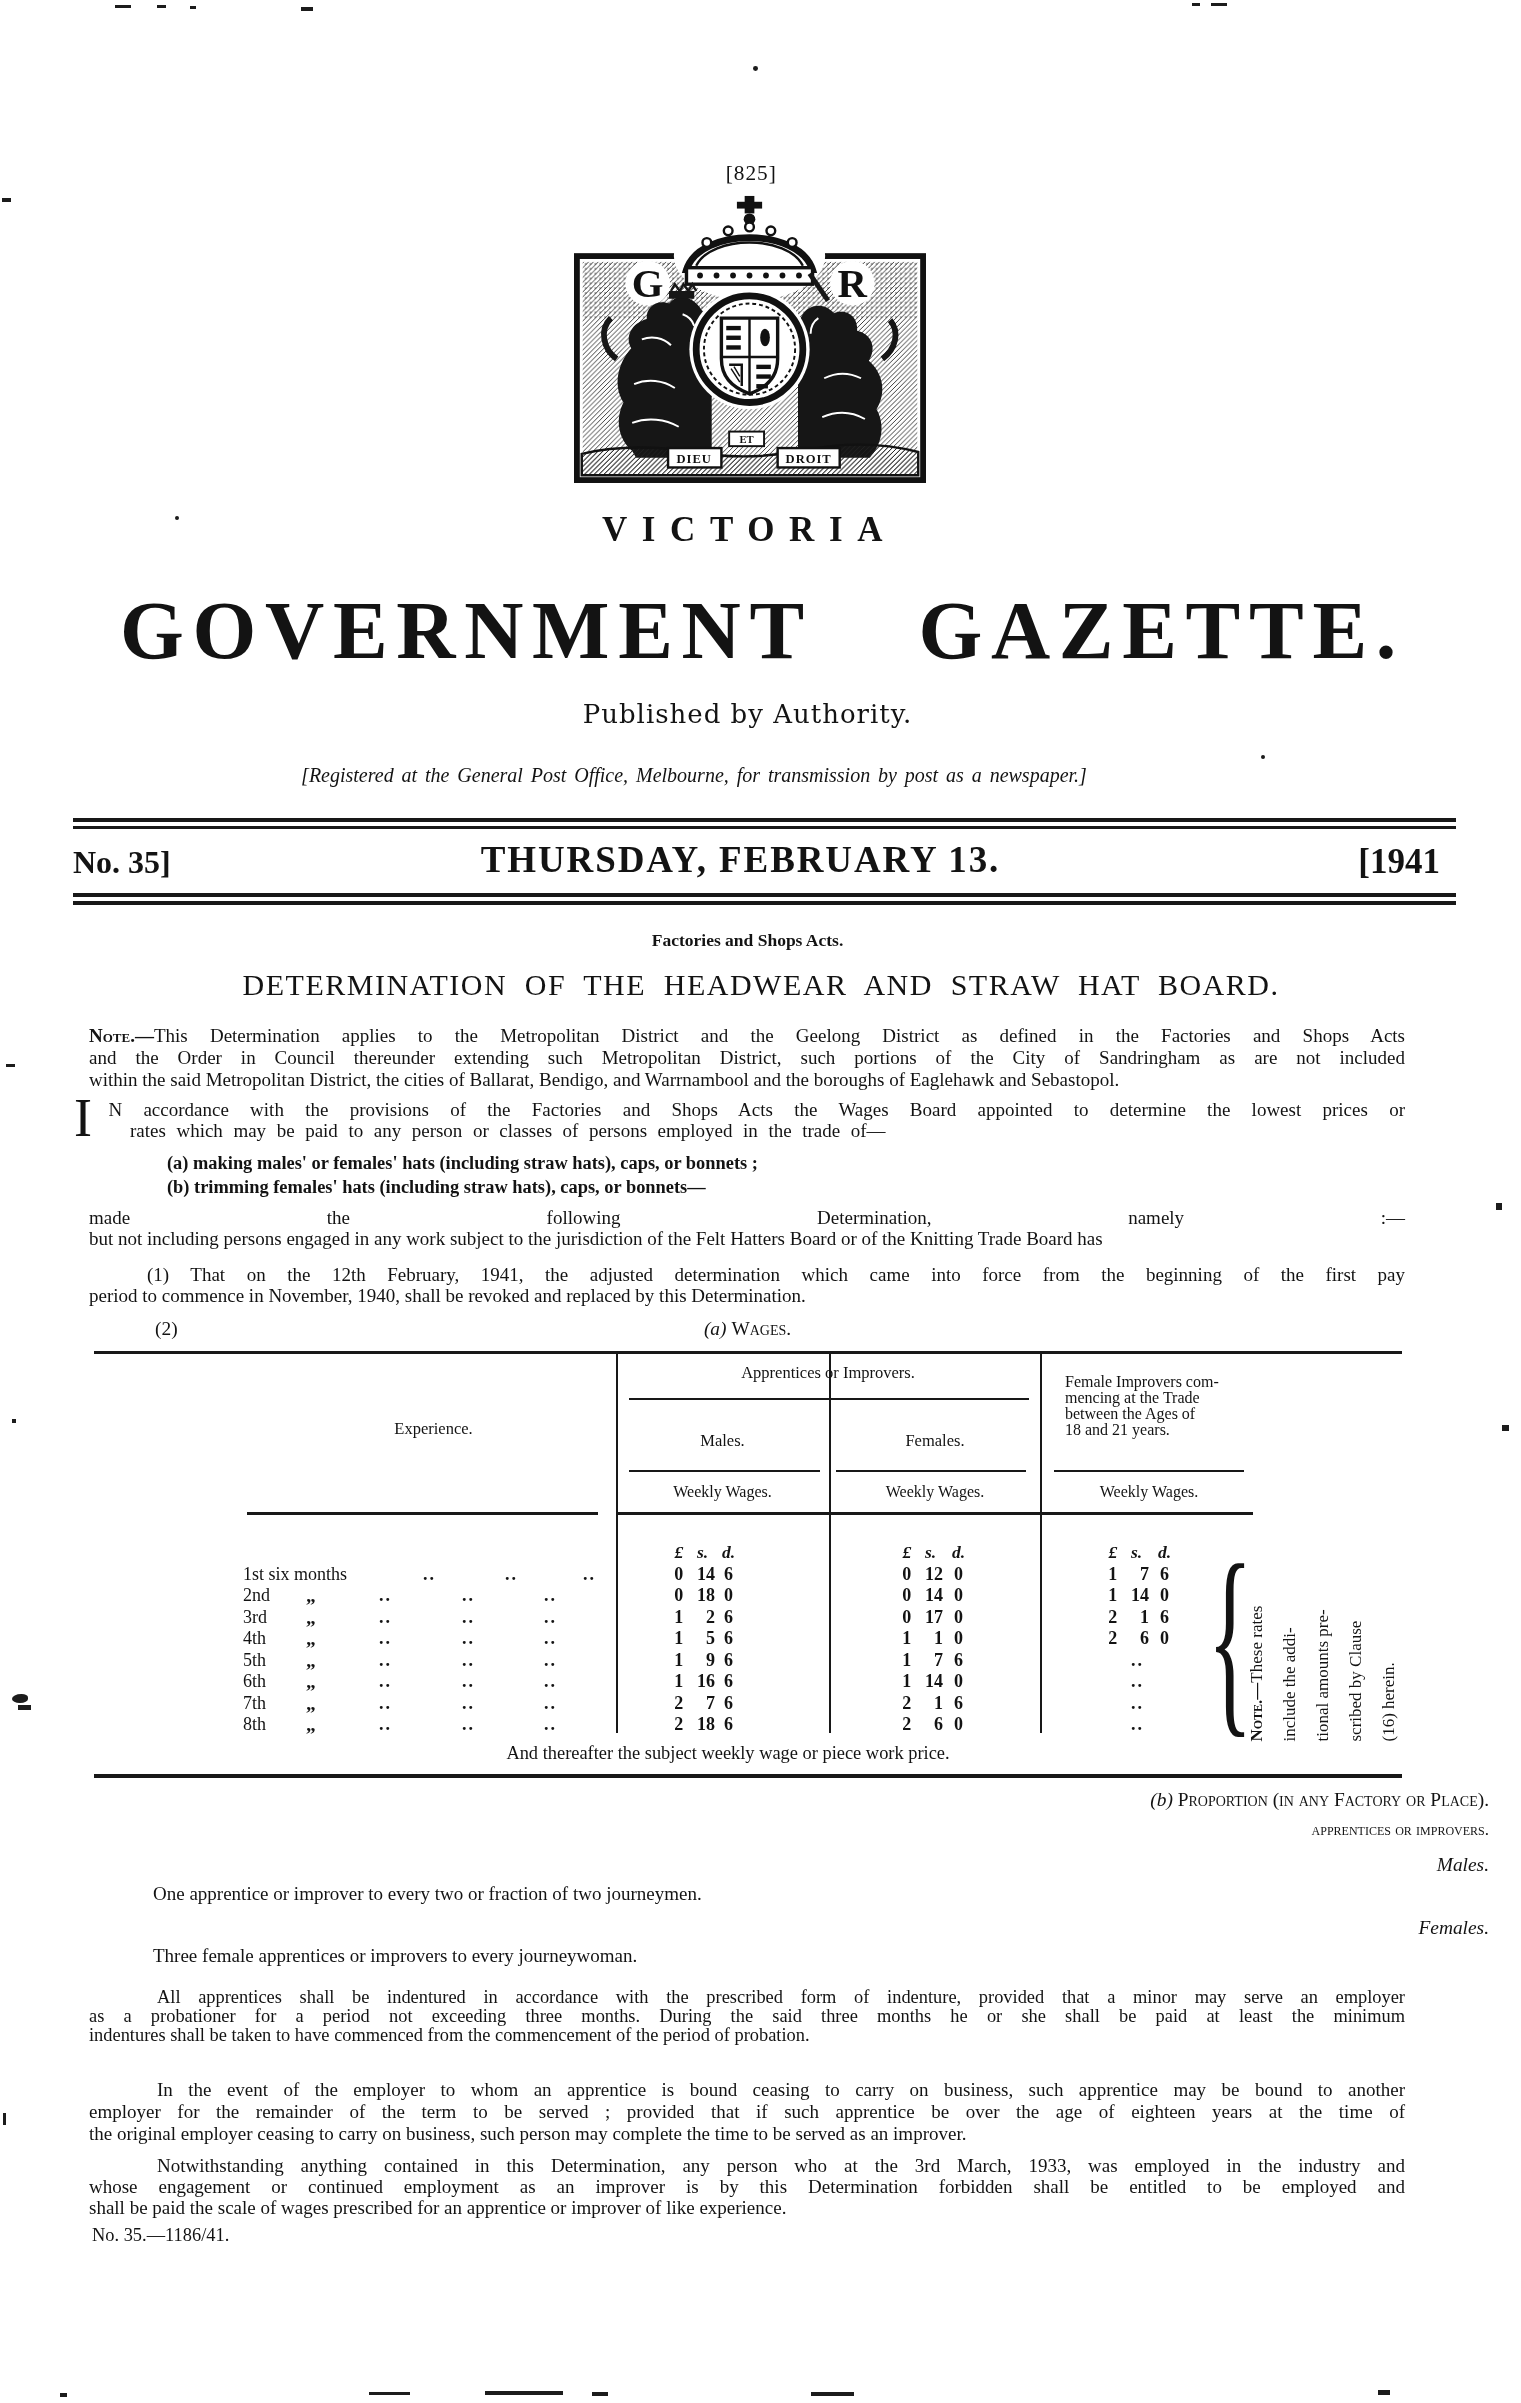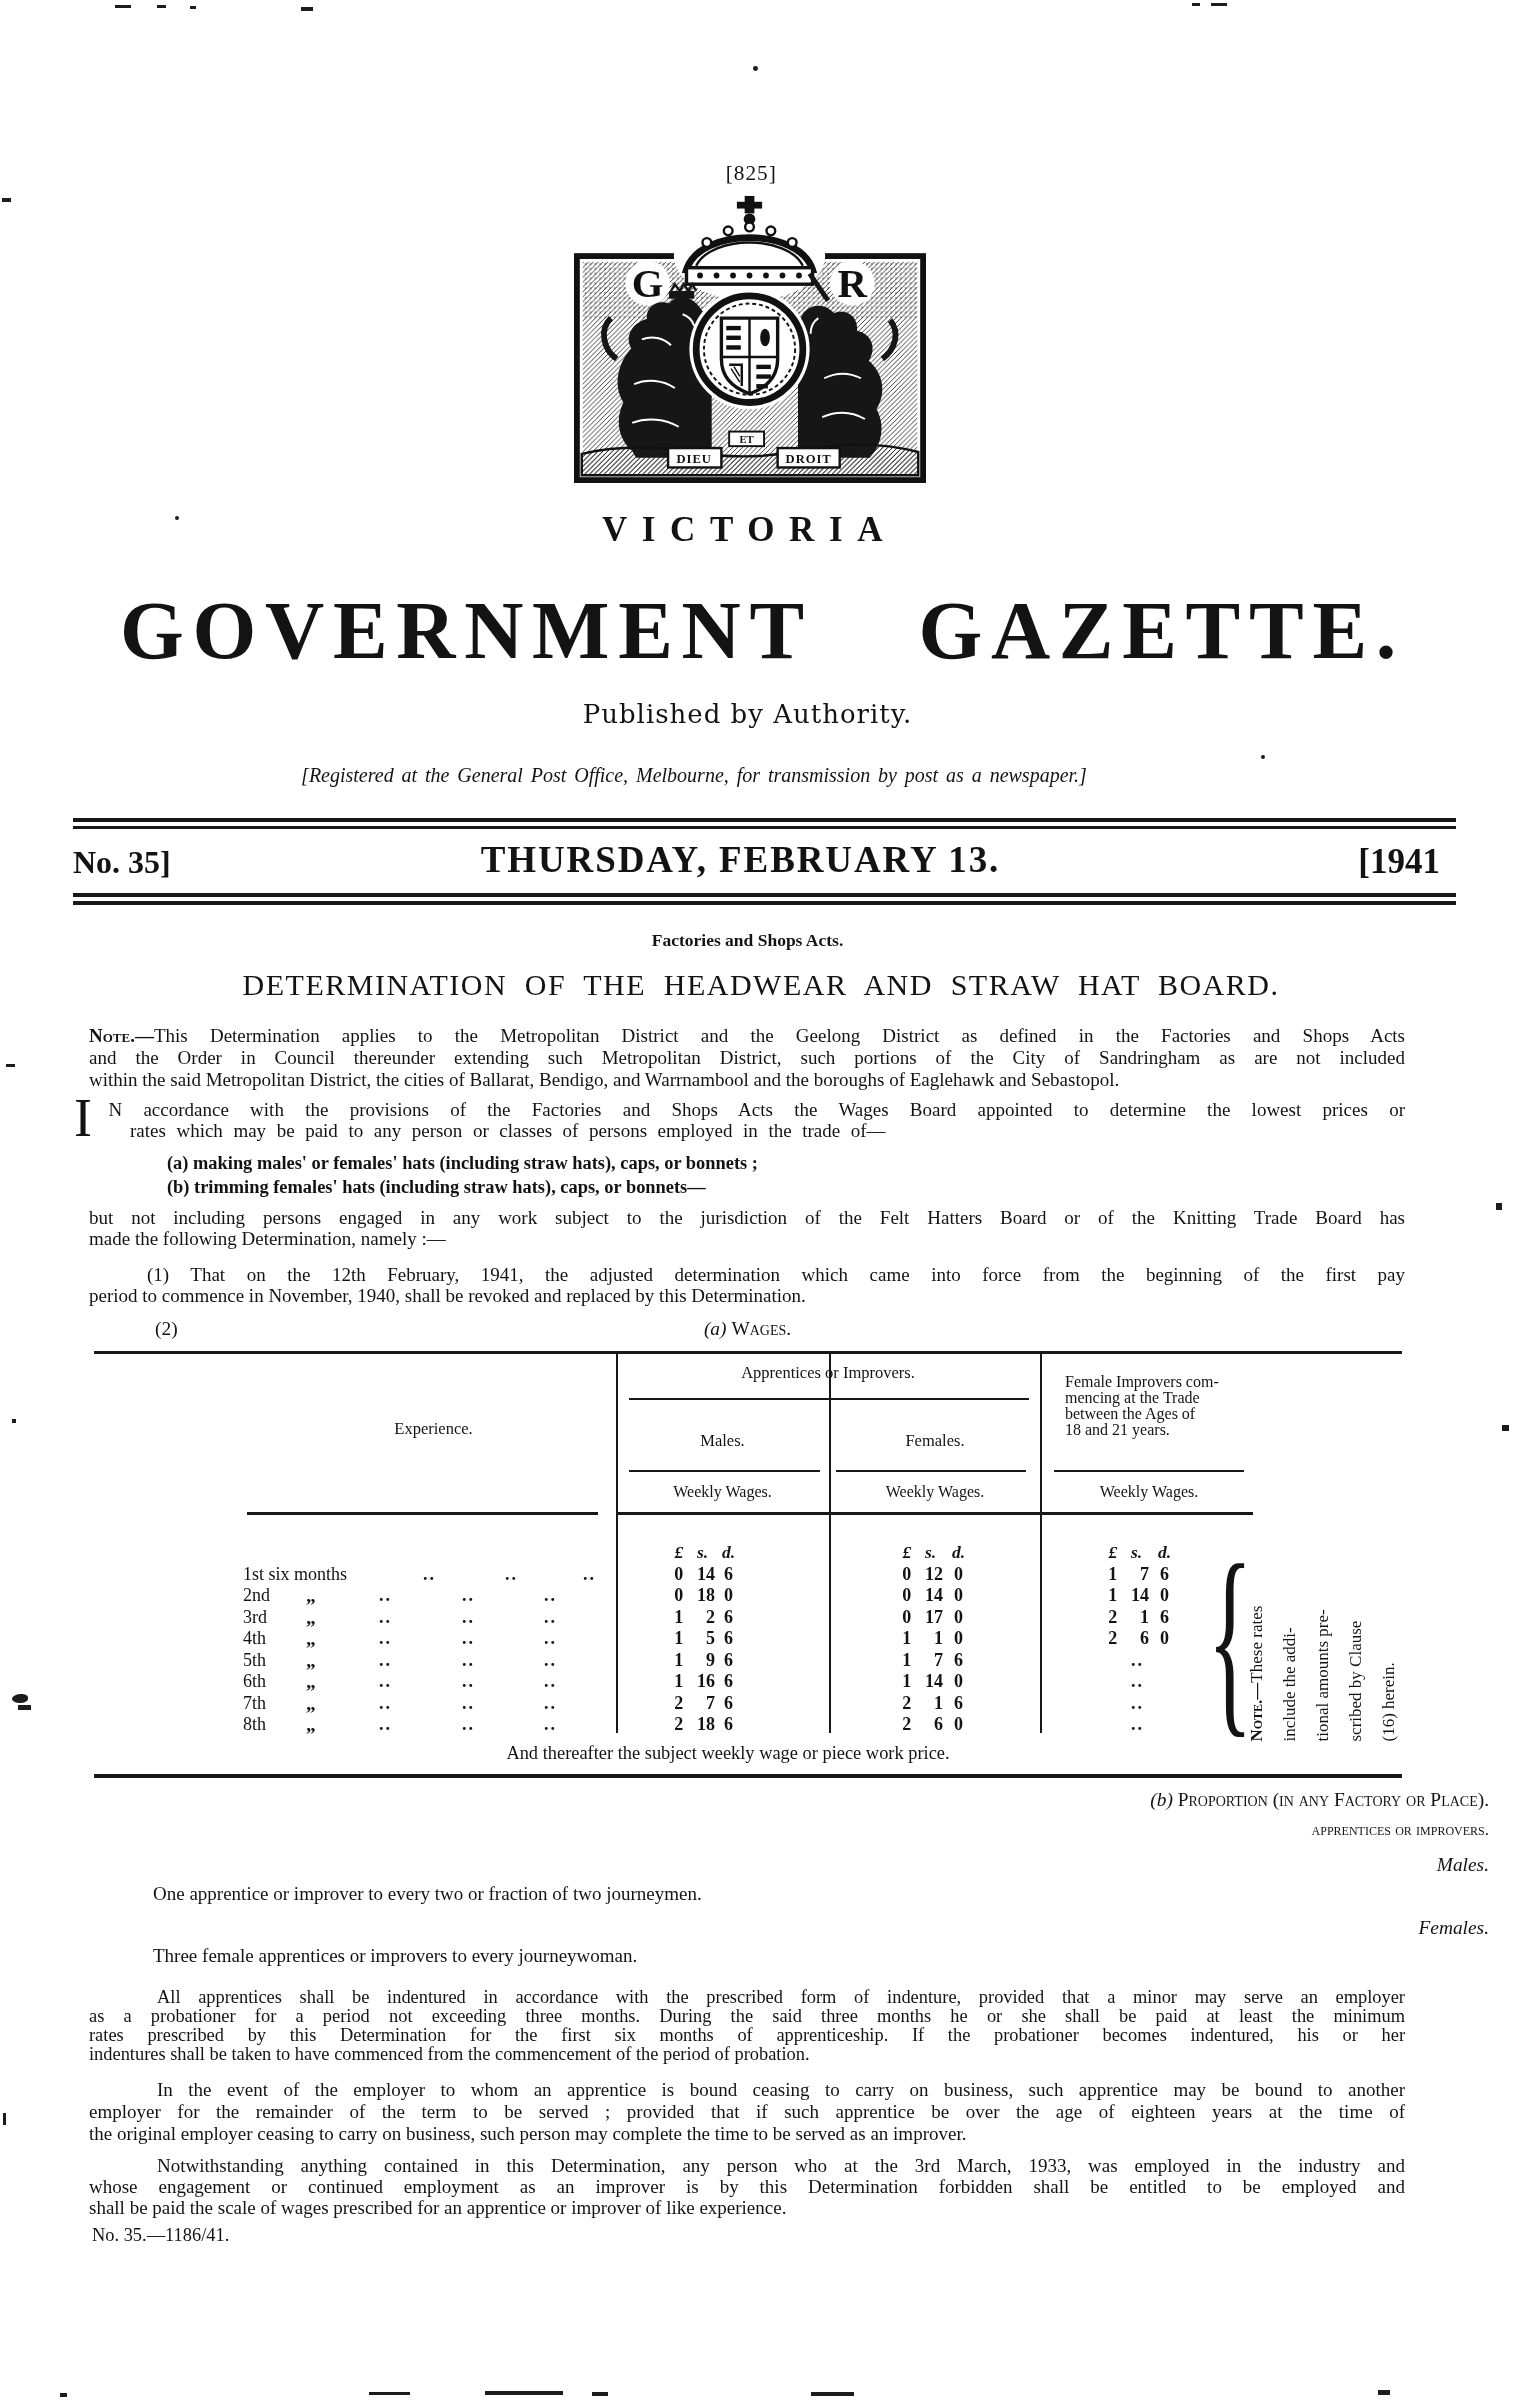--- a/index.html
+++ b/index.html
@@ -230,22 +230,22 @@
   <div class="abs" id="dropcap">I</div>
   <div class="abs" id="opening">
     <div class="l1">N accordance with the provisions of the Factories and Shops Acts the Wages Board appointed to determine the lowest prices or</div>
     <div class="l2">rates which may be paid to any person or classes of persons employed in the trade of—</div>
   </div>
 
   <div class="abs" id="itema">(a) making males' or females' hats (including straw hats), caps, or bonnets ;</div>
   <div class="abs" id="itemb">(b) trimming females' hats (including straw hats), caps, or bonnets—</div>
 
   <div class="abs jl" id="exclusion">
+      <div class="ln">made the following Determination, namely :—</div>
       <div class="ln">but not including persons engaged in any work subject to the jurisdiction of the Felt Hatters Board or of the Knitting Trade Board has</div>
-      <div class="ln">made the following Determination, namely :—</div>
     </div>
   <div class="abs jl ind60" id="clause1">
       <div class="ln">(1) That on the 12th February, 1941, the adjusted determination which came into force from the beginning of the first pay</div>
       <div class="ln">period to commence in November, 1940, shall be revoked and replaced by this Determination.</div>
     </div>
 
   <div class="abs" id="clause2">
     <div class="abs" id="clause2num">(2)</div>
     <div class="abs" id="wagescap"><span class="it">(a) </span><span class="sc">Wages.</span></div>
   </div>
@@ -428,21 +428,20 @@
   <div class="abs cshift" id="propcap"><span class="it">(b) </span><span class="sc">Proportion (in any Factory or Place).</span></div>
   <div class="abs cshift sc" id="propsub">apprentices or improvers.</div>
   <div class="abs cshift" id="pmales">Males.</div>
   <div class="abs" id="pmrule">One apprentice or improver to every two or fraction of two journeymen.</div>
   <div class="abs cshift" id="pfemales">Females.</div>
   <div class="abs" id="pfrule">Three female apprentices or improvers to every journeywoman.</div>
 
   <div class="abs jl ind70" id="indenture">
       <div class="ln">All apprentices shall be indentured in accordance with the prescribed form of indenture, provided that a minor may serve an employer</div>
       <div class="ln">as a probationer for a period not exceeding three months.  During the said three months he or she shall be paid at least the minimum</div>
-      <div class="ln">rates prescribed by this Determination for the first six months of apprenticeship.  If the probationer becomes indentured, his or her</div>
       <div class="ln">indentures shall be taken to have commenced from the commencement of the period of probation.</div>
     </div>
   <div class="abs jl ind70" id="transfer">
       <div class="ln">In the event of the employer to whom an apprentice is bound ceasing to carry on business, such apprentice may be bound to another</div>
       <div class="ln">employer for the remainder of the term to be served ; provided that if such apprentice be over the age of eighteen years at the time of</div>
       <div class="ln">the original employer ceasing to carry on business, such person may complete the time to be served as an improver.</div>
     </div>
   <div class="abs jl ind70" id="saving">
       <div class="ln">Notwithstanding anything contained in this Determination, any person who at the 3rd March, 1933, was employed in the industry and</div>
       <div class="ln">whose engagement or continued employment as an improver is by this Determination forbidden shall be entitled to be employed and</div>

